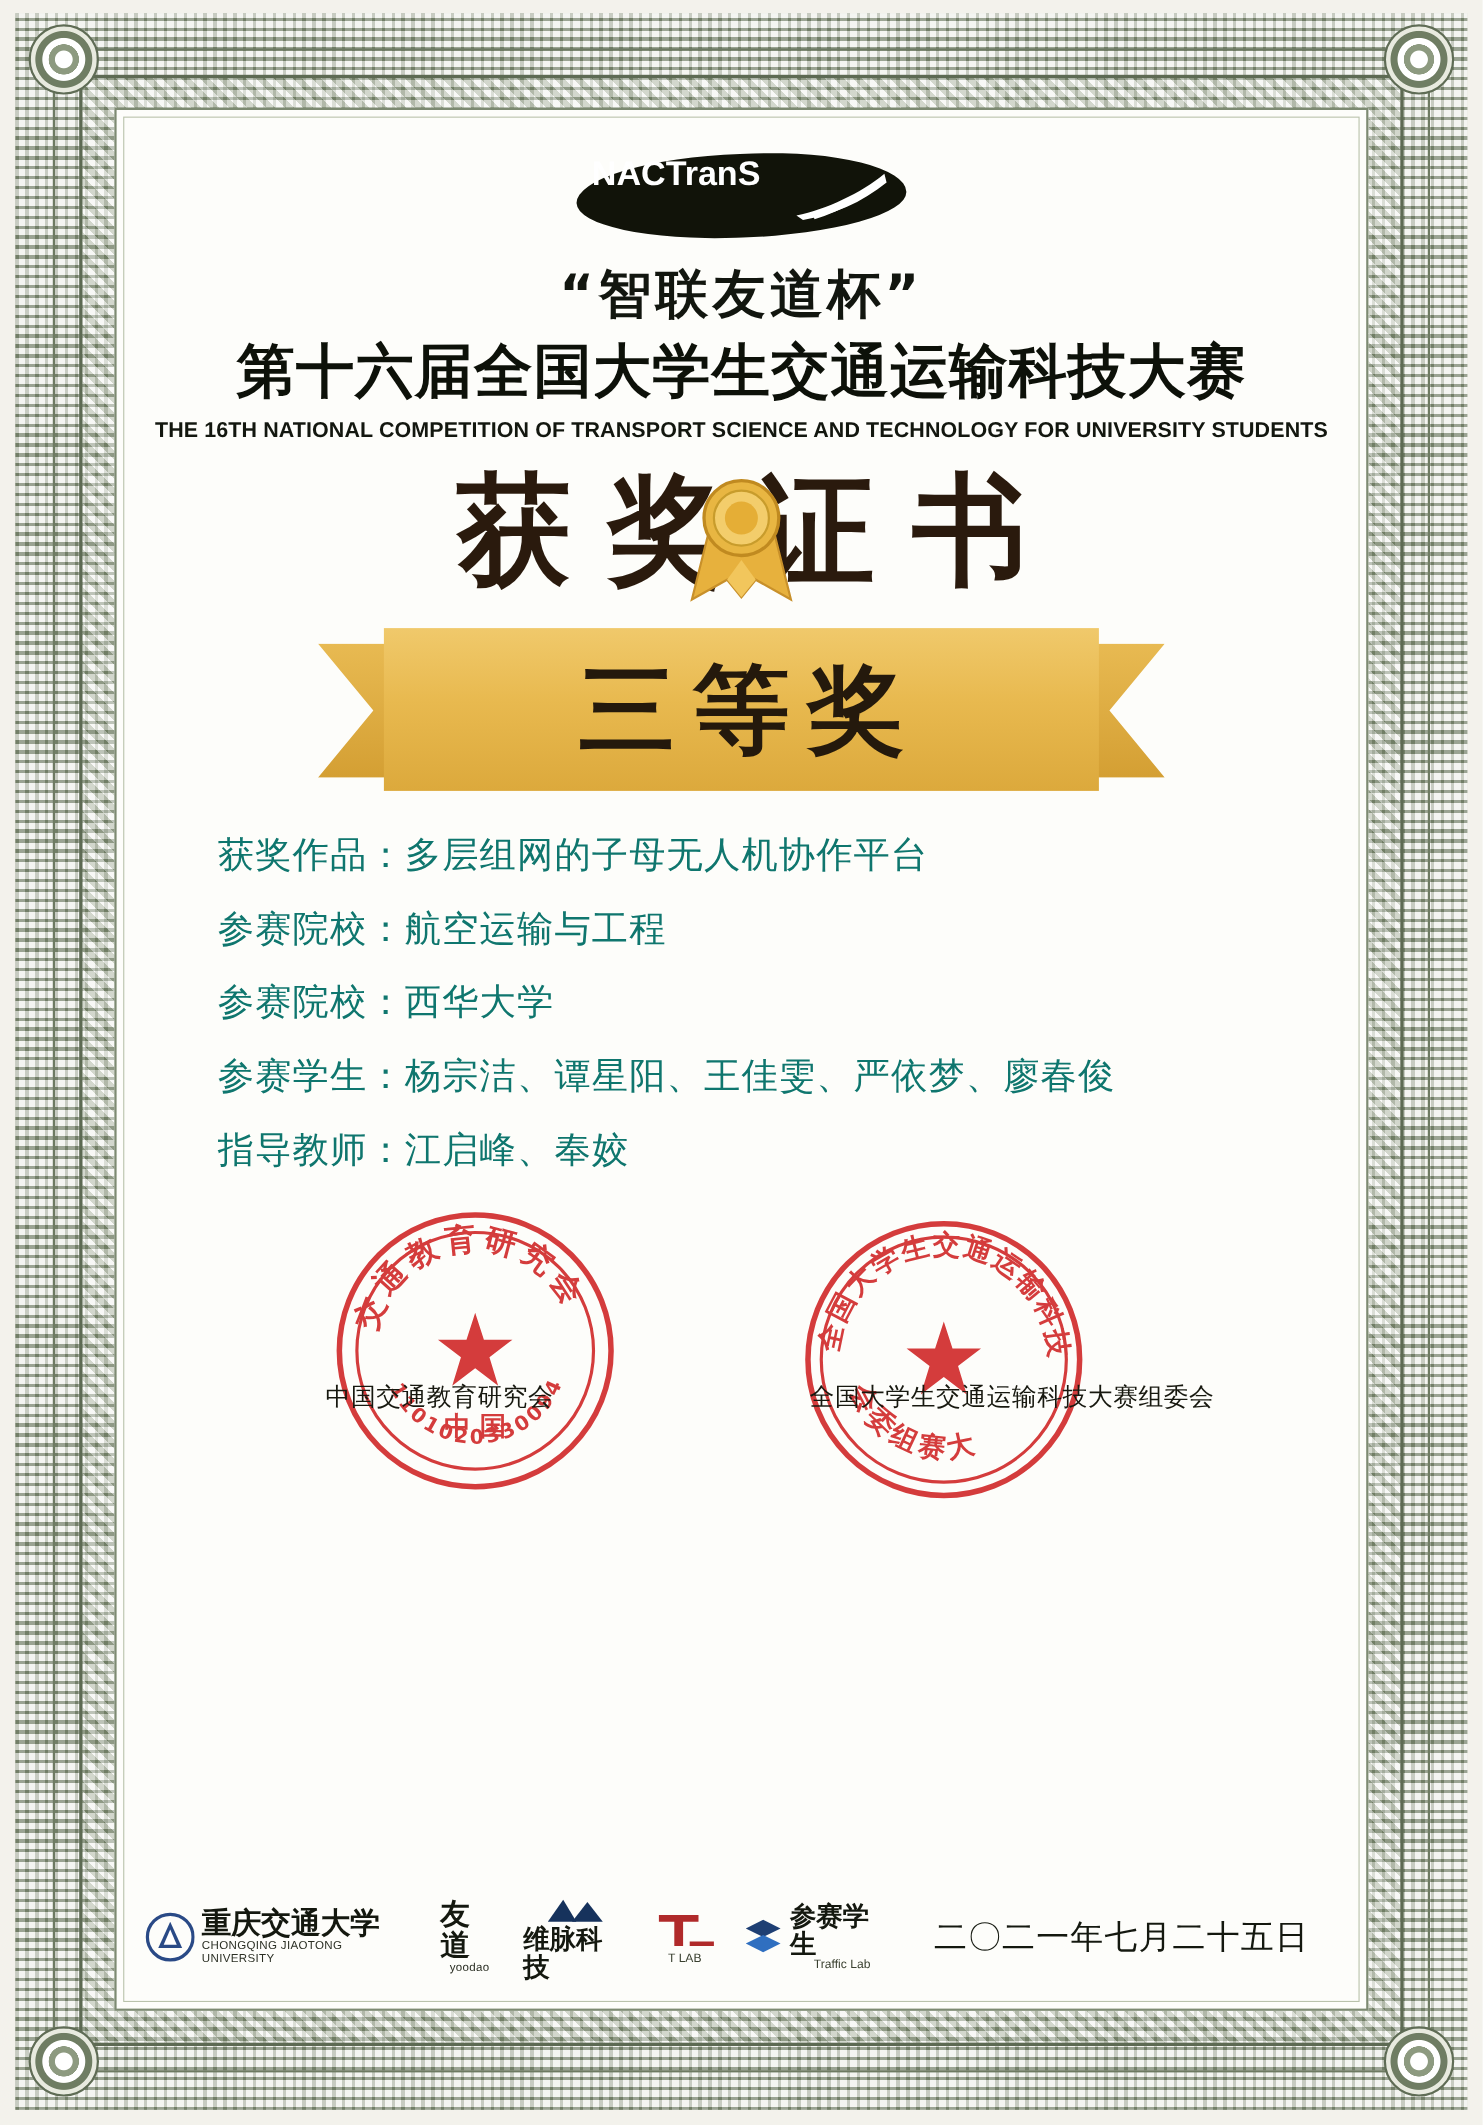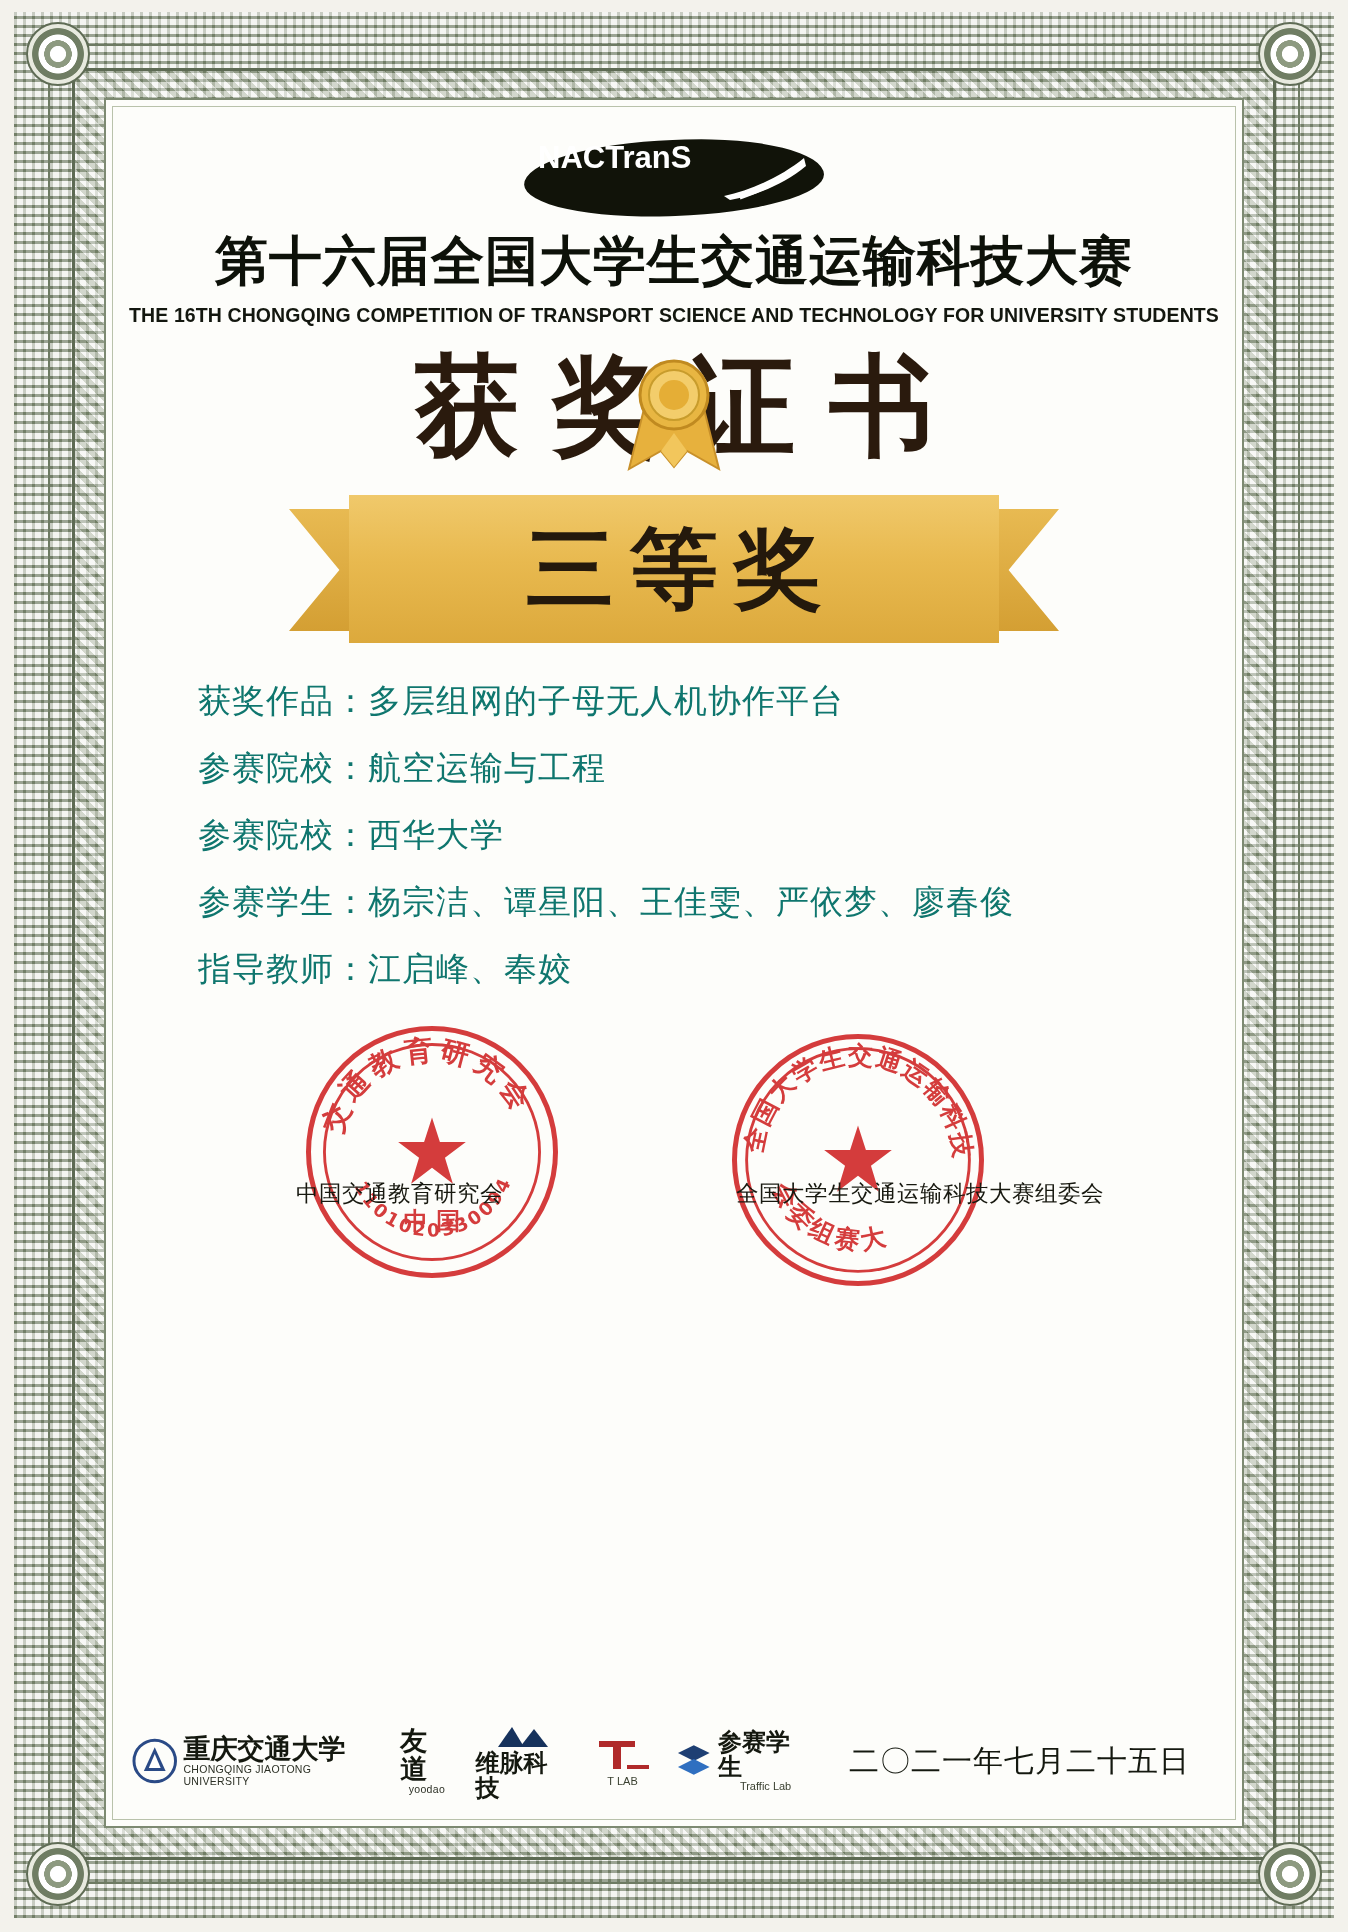--- a/index.html
+++ b/index.html
@@ -352,22 +352,23 @@
 
         <div class="logo-wrap">
           <div class="logo-blob"></div>
           <div class="logo-text">NACTranS</div>
           <svg class="logo-swoosh" viewBox="0 0 86 44">
             <path d="M2 40 C30 34 60 20 82 2 L84 10 C62 28 34 40 8 44 Z" fill="#ffffff"></path>
             <path d="M18 42 C42 34 64 22 80 8" stroke="#ffffff" stroke-width="3" fill="none"></path>
           </svg>
         </div>
 
+        <div class="title-quote">“智联友道杯”</div>
         <div class="title-main">第十六届全国大学生交通运输科技大赛</div>
-        <div class="title-en">THE 16TH CHONGQING COMPETITION OF TRANSPORT SCIENCE AND TECHNOLOGY FOR UNIVERSITY STUDENTS</div>
+        <div class="title-en">THE 16TH NATIONAL COMPETITION OF TRANSPORT SCIENCE AND TECHNOLOGY FOR UNIVERSITY STUDENTS</div>
 
         <div class="cert-head">
           <div class="cert-head-text">获奖证书</div>
           <svg class="rosette" viewBox="0 0 150 126">
             <path d="M45 62 L30 122 L62 104 L75 120 L88 104 L120 122 L105 62 Z" fill="#e7b13d" stroke="#c8902a" stroke-width="2"></path>
             <path d="M62 104 L75 120 L88 104 L75 86 Z" fill="#f2c65c"></path>
             <circle cx="75" cy="48" r="34" fill="#e8b642" stroke="#c08a20" stroke-width="3"></circle>
             <circle cx="75" cy="48" r="25" fill="#f3cd6b" stroke="#c89c2c" stroke-width="2"></circle>
             <circle cx="75" cy="48" r="15" fill="#e5ae36"></circle>
           </svg>

